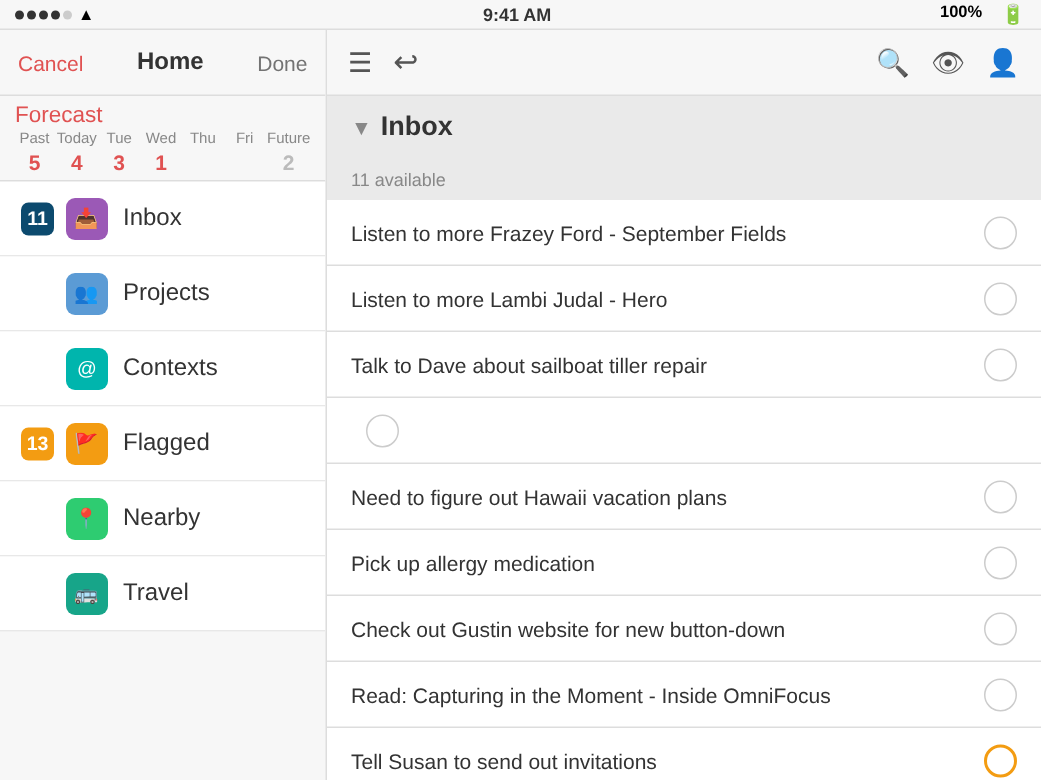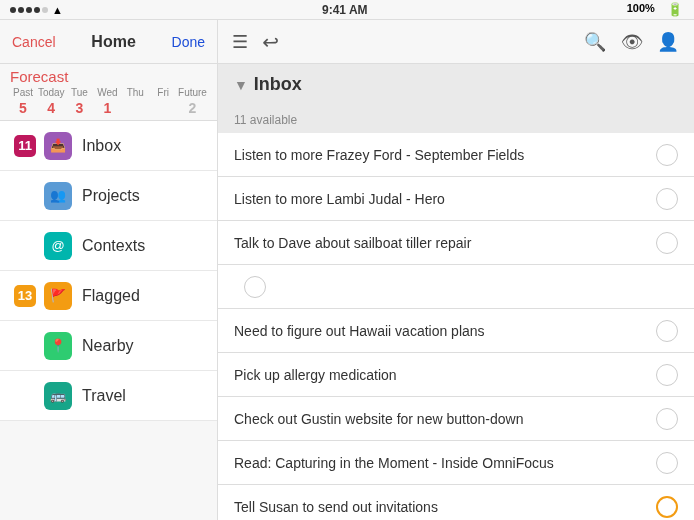--- a/index.html
+++ b/index.html
@@ -52,21 +52,21 @@
       cursor: pointer;
       background: none;
       border: none;
     }
     .sidebar-title {
       font-size: 16px;
       font-weight: 600;
       color: #333;
     }
     .sidebar-done-btn {
-      color: #1d4ed8;
+      color: #737373;
       font-size: 14px;
       cursor: pointer;
       background: none;
       border: none;
     }
 
     
     .forecast-strip {
       background: #f7f7f7;
       padding: 4px 10px;
@@ -126,21 +126,21 @@
     .nav-icon.purple { background: #9b59b6; }
     .nav-icon.blue { background: #5b9bd5; }
     .nav-icon.teal { background: #00b5ad; }
     .nav-icon.orange { background: #f39c12; }
     .nav-icon.green { background: #2ecc71; }
     .nav-icon.cyan { background: #17a589; }
 
     .nav-badge {
       width: 22px;
       height: 22px;
-      background: #be185d;
+      background: #0c4a6e;
       color: #fff;
       border-radius: 5px;
       font-size: 13px;
       font-weight: 700;
       display: flex;
       align-items: center;
       justify-content: center;
       margin-right: 8px;
     }
     .nav-badge.orange-badge { background: #f39c12; }

